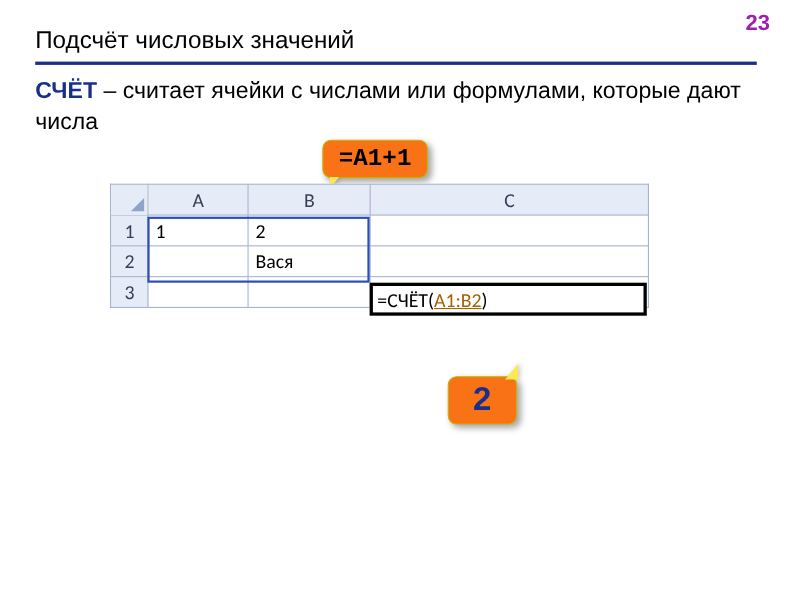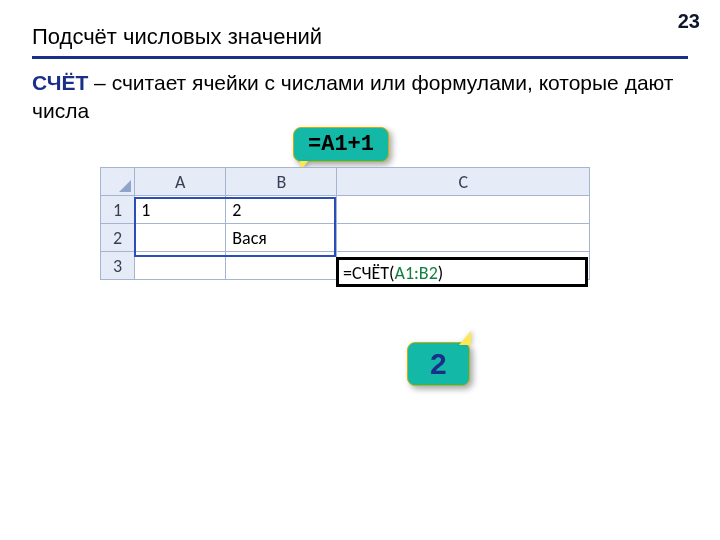--- a/index.html
+++ b/index.html
@@ -19,21 +19,21 @@
     height: 540px;
     box-sizing: border-box;
     padding: 22px 32px 0 32px;
   }
   .page-number {
     position: absolute;
     top: 10px;
     right: 20px;
     font-size: 20px;
     font-weight: bold;
-    color: #0f172a;
+    color: #a21caf;
   }
   .title {
     font-size: 22px;
     font-weight: normal;
     color: #000;
     margin: 2px 0 6px 0;
   }
   .title-rule {
     border: none;
     border-top: 3px solid #1a2f8a;
@@ -46,21 +46,21 @@
     color: #000;
   }
   .desc .func {
     color: #1a2f8a;
     font-weight: bold;
   }
 
   
   .callout {
     position: absolute;
-    background: #14b8a6;
+    background: #f97316;
     border: 1px solid #c8b200;
     border-radius: 8px;
     padding: 4px 14px;
     font-family: "Courier New", monospace;
     font-size: 22px;
     font-weight: bold;
     color: #000;
     box-shadow: 3px 3px 6px rgba(0,0,0,0.35);
   }
   
@@ -157,21 +157,21 @@
     border: 3px solid #000;
     pointer-events: none;
     box-sizing: border-box;
     background: #fff;
     font-family: Calibri, Arial, sans-serif;
     font-size: 18px;
     padding: 2px 4px 0 4px;
     overflow: visible;
     white-space: nowrap;
   }
-  .edit-cell .rng { color:#15803d; }
+  .edit-cell .rng { color:#a16207;text-decoration:underline; }
 
   .colA{width:90px;} .colB{width:110px;} .colC{width:250px;}
 </style>
 </head>
 <body>
 
 <div class="slide">
 
   <div class="page-number">23</div>
 

